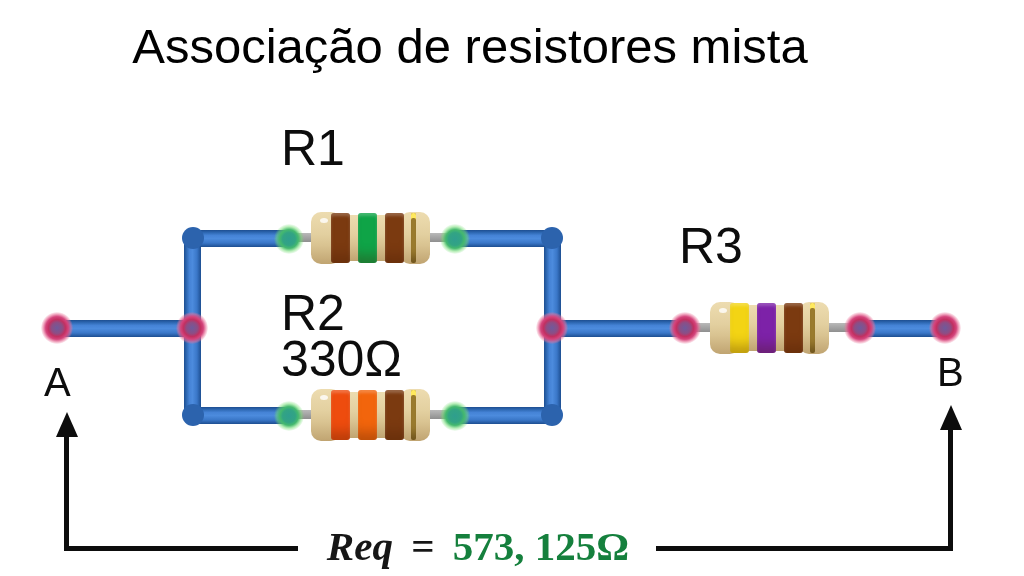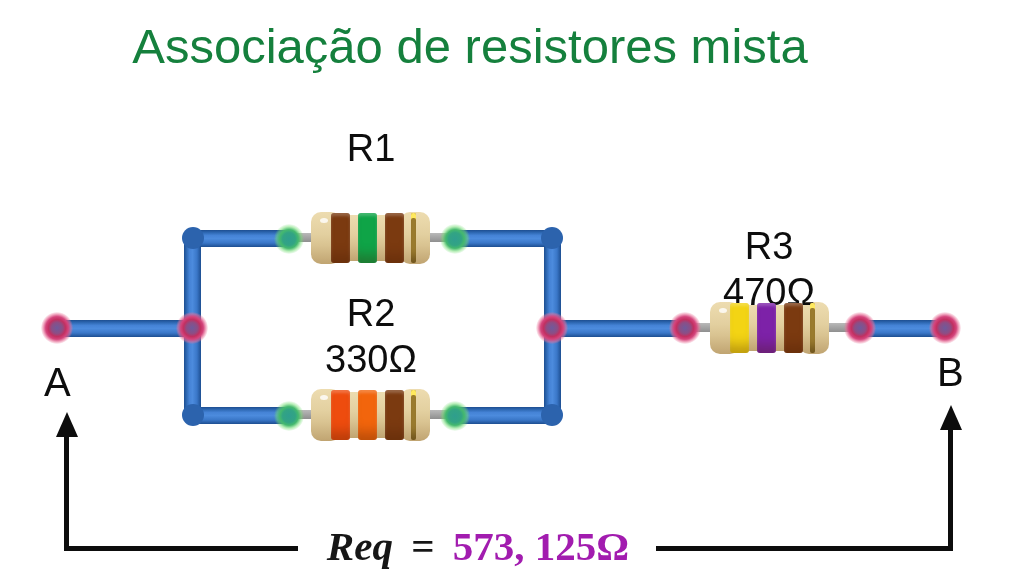--- a/index.html
+++ b/index.html
@@ -1,20 +1,20 @@
 <!DOCTYPE html>
 <html><head>
 <meta charset="utf-8">
 <style>
   html,body{margin:0;padding:0;background:#ffffff;}
   .stage{position:relative;width:1024px;height:576px;background:#ffffff;overflow:hidden;
          font-family:"Liberation Sans",sans-serif;}
 
   .title{position:absolute;left:0;top:18px;width:940px;text-align:center;
-         font-size:49px;font-weight:400;color:#15803d;letter-spacing:0px;}
+         font-size:49px;font-weight:400;color:#000000;letter-spacing:0px;}
 
   
   .wire{position:absolute;border-radius:9px;}
   .wire.h{height:17px;background:linear-gradient(180deg,#1d4e91 0%,#2f6ab5 16%,#4583d6 32%,#4c8bdd 50%,#3a77c8 76%,#1d4e91 100%);}
   .wire.v{width:17px;background:linear-gradient(90deg,#1d4e91 0%,#2f6ab5 16%,#4583d6 32%,#4c8bdd 50%,#3a77c8 76%,#1d4e91 100%);}
 
   .corner{position:absolute;width:22px;height:22px;border-radius:50%;background:#2c63ad;}
 
   
   .node{position:absolute;border-radius:50%;}
@@ -38,22 +38,22 @@
              background:rgba(255,255,255,0.8);z-index:3;}
   .band{position:absolute;top:-2px;height:50px;width:19px;border-radius:3px;z-index:2;
         box-shadow:inset 0 -16px 12px -8px rgba(70,25,0,0.30), inset 0 3px 3px rgba(255,255,255,0.22);}
   .band.p1{left:18px;}
   .band.p2{left:45px;}
   .band.p3{left:72px;}
   .band.p4{left:98px;width:5px;border-radius:2px;
            box-shadow:inset 0 5px 0 #ffe95e, inset 0 -10px 8px -4px rgba(40,20,0,0.4);}
 
   
-  .clabel{position:absolute;width:180px;text-align:center;color:#0d0d0d;
-          font-size:38px;line-height:46px;}
+  .clabel{position:absolute;width:180px;color:#0d0d0d;
+          font-size:50px;line-height:46px;}
   .terminal{position:absolute;color:#0d0d0d;font-size:40px;}
 
   
   .bline{position:absolute;background:#0d0d0d;}
   .arrowhead{position:absolute;width:0;height:0;border-left:11px solid transparent;
              border-right:11px solid transparent;border-bottom:25px solid #0d0d0d;}
 
   .equation{position:absolute;left:298px;top:520px;width:360px;text-align:center;
             font-family:"Liberation Serif",serif;font-size:41px;line-height:52px;white-space:nowrap;}
   .eq-lhs{font-weight:700;font-style:italic;color:#161616;}
@@ -127,32 +127,31 @@
 
   <div class="clabel" style="left:281px;top:125px;">
     <div>R1</div>
   </div>
   <div class="clabel" style="left:281px;top:290px;">
     <div>R2</div>
     <div>330Ω</div>
   </div>
   <div class="clabel" style="left:679px;top:213px;margin-top:10px;">
     <div>R3</div>
-    <div>470Ω</div>
   </div>
 
   <div class="terminal" style="left:44px;top:360px;">A</div>
   <div class="terminal" style="left:937px;top:350px;">B</div>
 
   <div class="arrowhead" style="left:56px;top:412px;"></div>
   <div class="bline" style="left:64px;top:433px;width:5px;height:118px;"></div>
   <div class="bline" style="left:64px;top:546px;width:234px;height:5px;"></div>
   <div class="bline" style="left:656px;top:546px;width:297px;height:5px;"></div>
   <div class="bline" style="left:948px;top:428px;width:5px;height:123px;"></div>
   <div class="arrowhead" style="left:940px;top:405px;"></div>
 
   <div class="equation">
     <span class="eq-lhs">Req</span>
     <span class="eq-sign">=</span>
-    <span class="eq-val" style="color: #a21caf;">573, 125Ω</span>
+    <span class="eq-val" style="color: #15803d;">573, 125Ω</span>
   </div>
 
 </div>
 
 </body></html>

